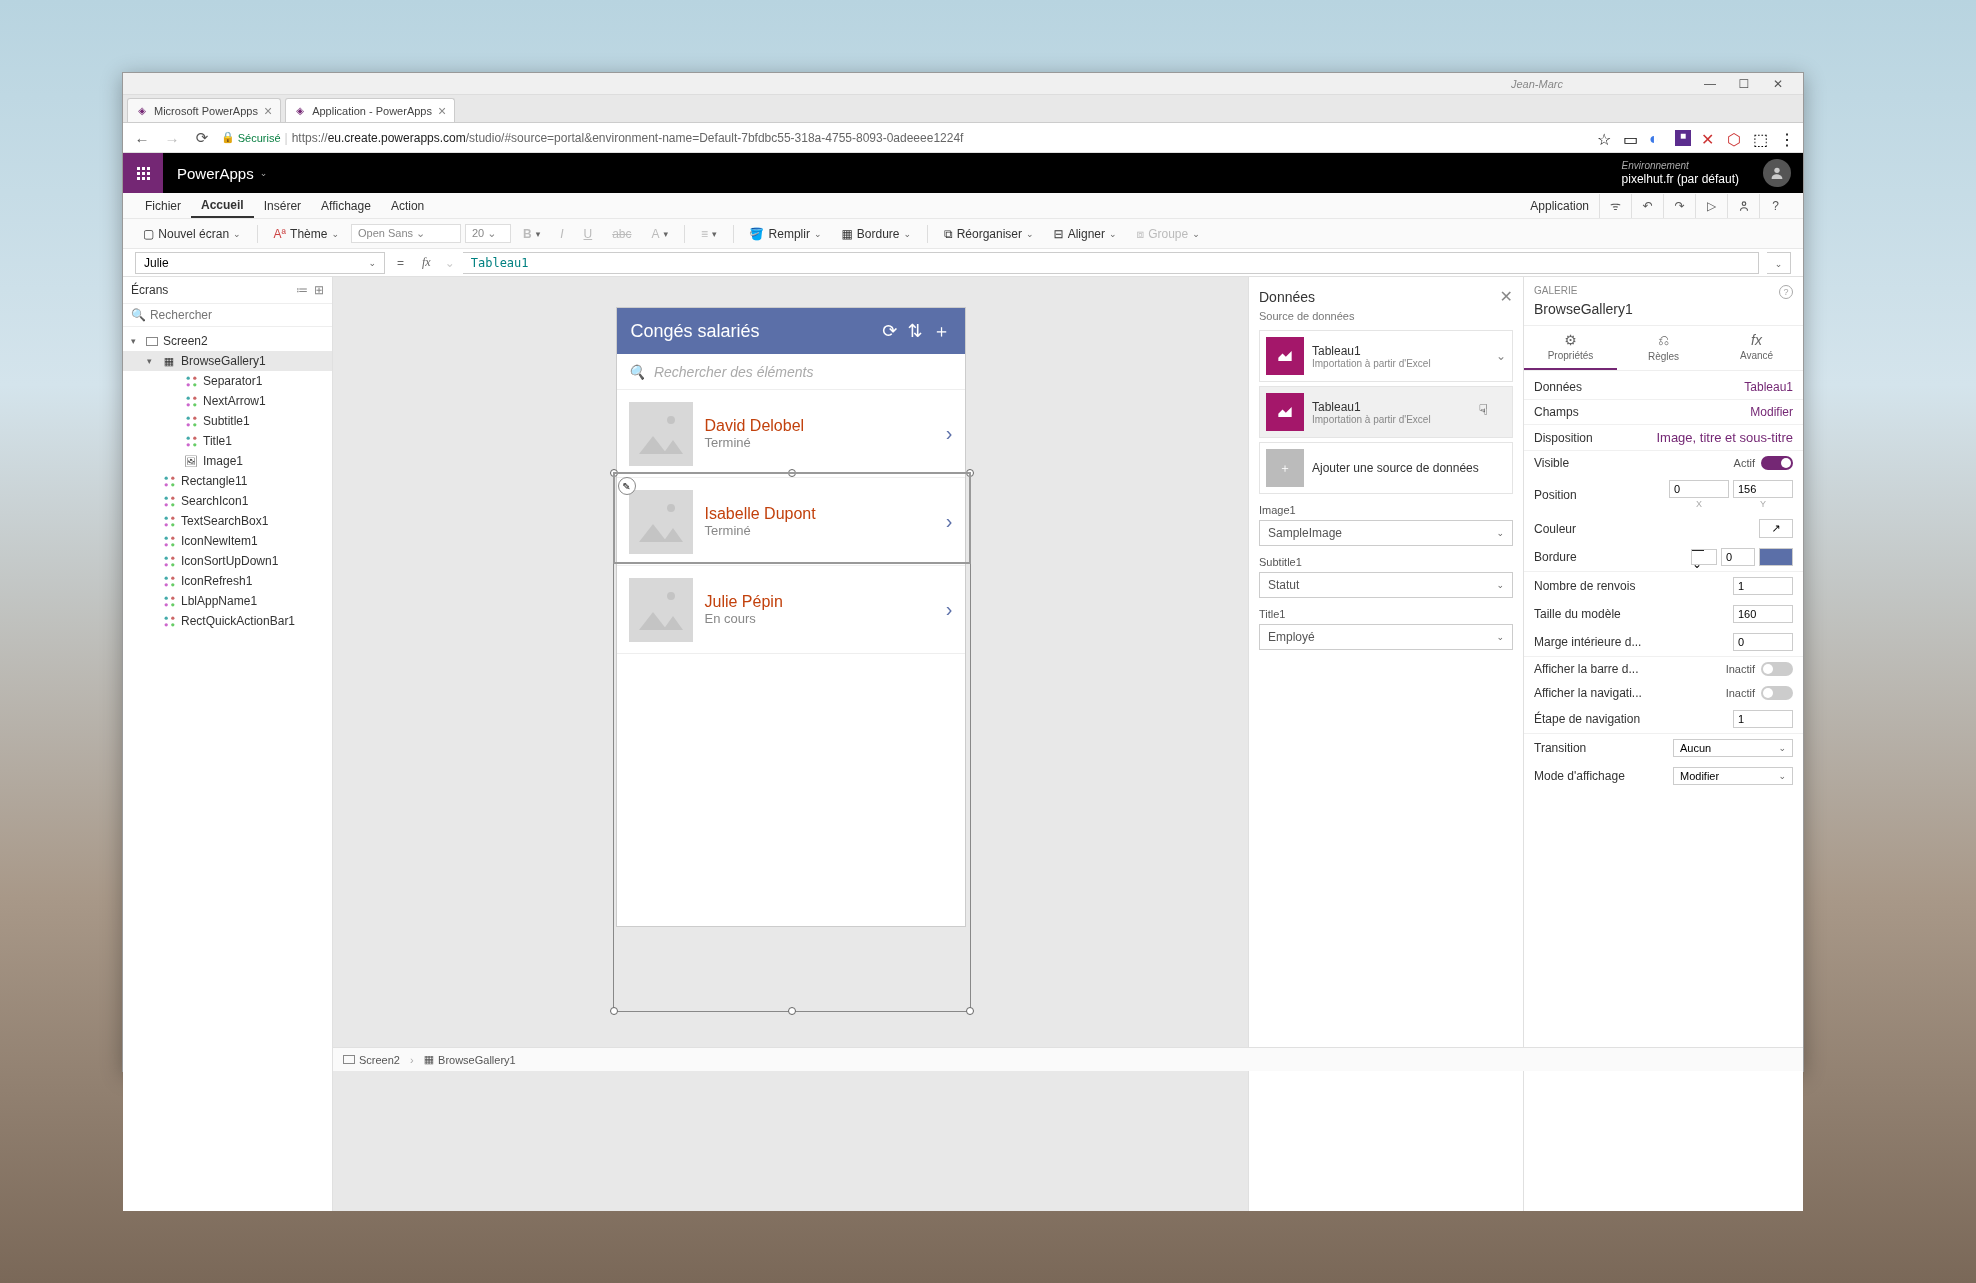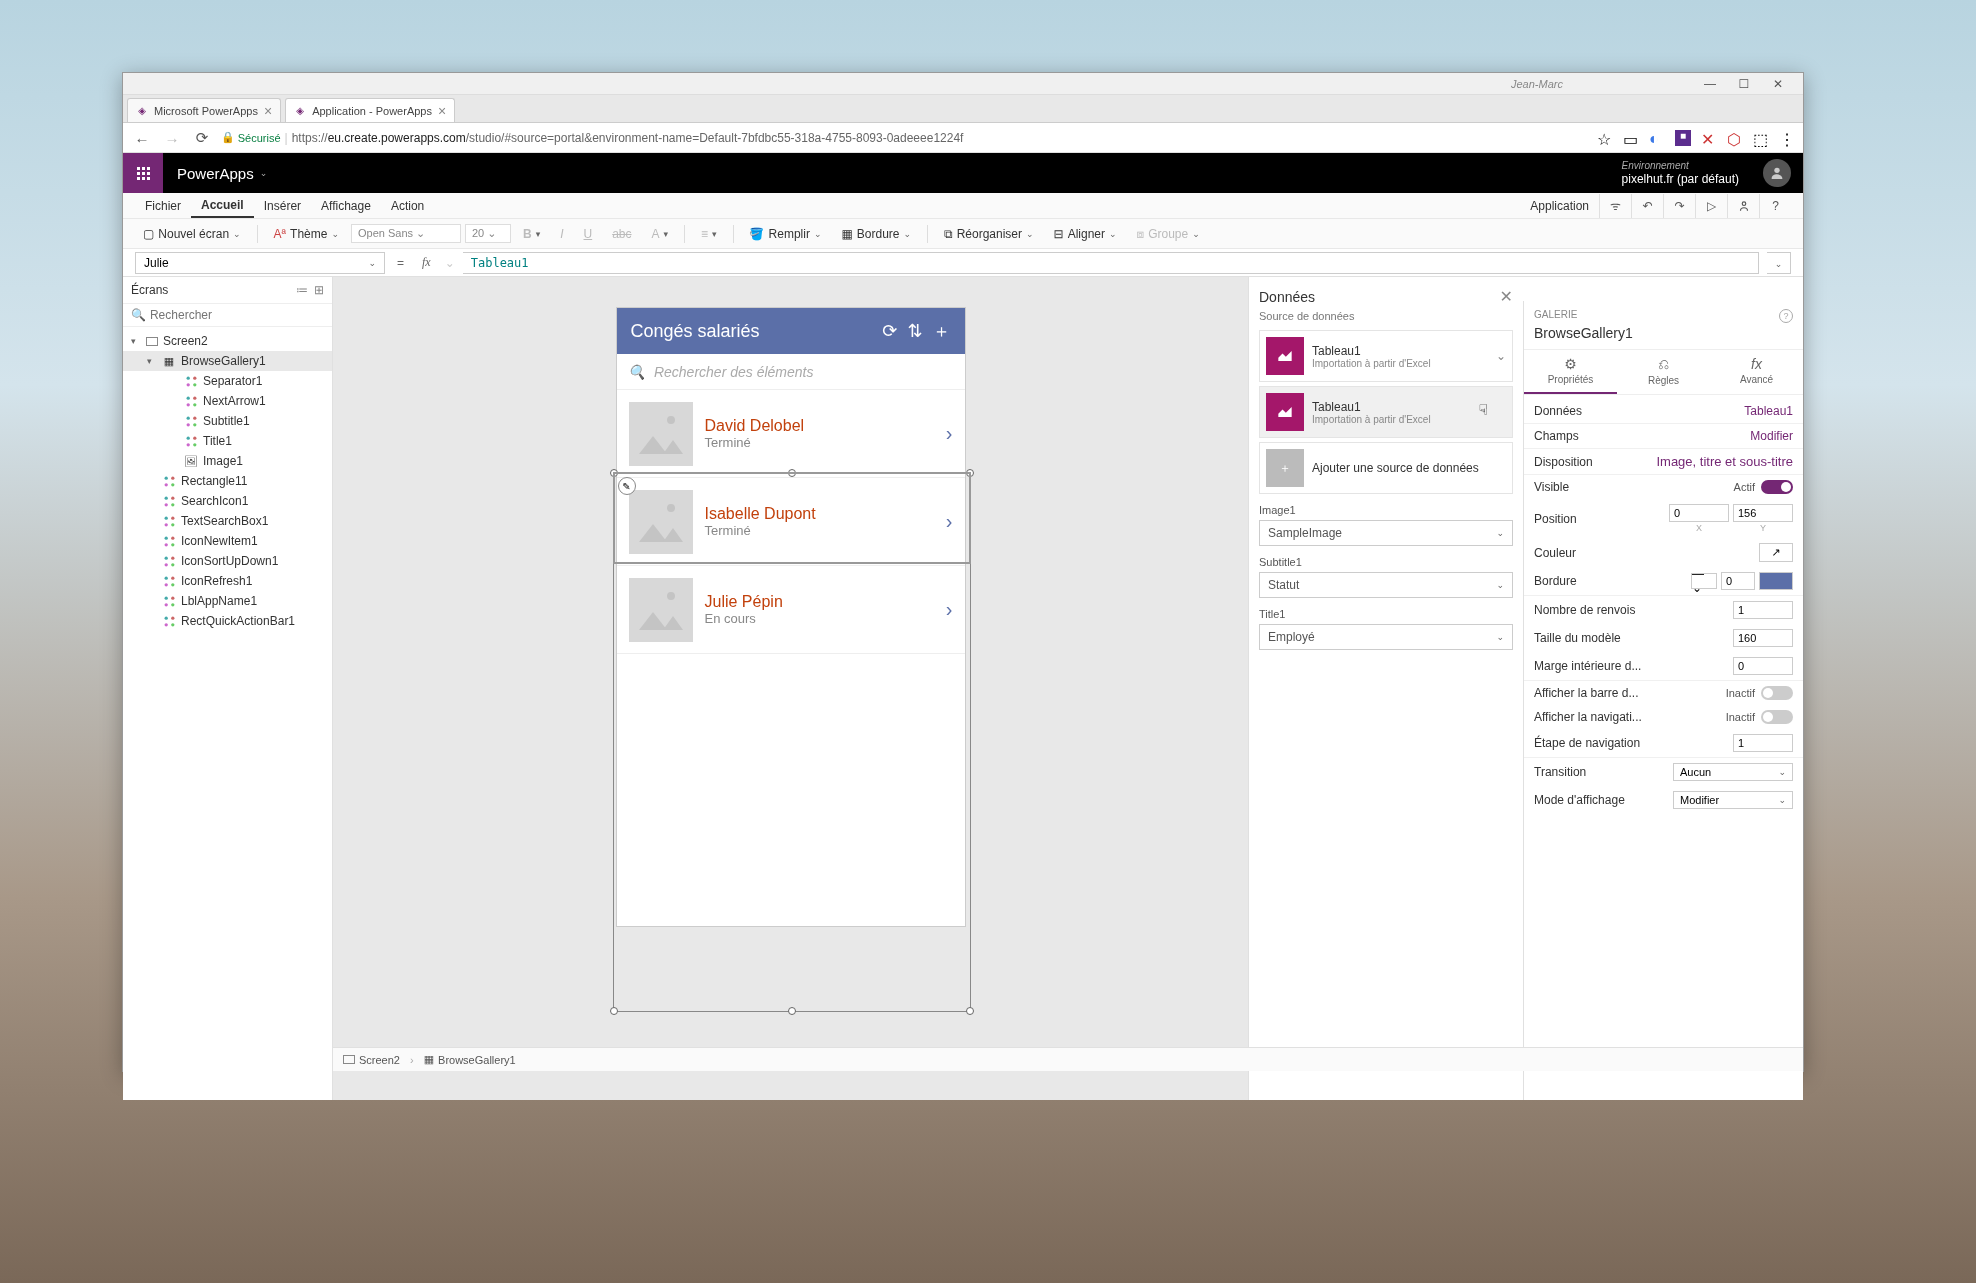--- a/index.html
+++ b/index.html
@@ -52,21 +52,21 @@
 .tb-select { border: 1px solid #ddd; padding: 2px 6px; font-size: 11px; color: #888; background: #fff; min-width: 110px; }
 .chev { font-size: 9px; color: #666; }
 
 .formula-bar { height: 28px; background: #fff; border-bottom: 1px solid #e0e0e0; display: flex; align-items: center; padding: 0 12px; font-size: 12px; gap: 8px; }
 .prop-select { border: 1px solid #ccc; padding: 3px 8px; width: 250px; display: flex; justify-content: space-between; align-items: center; background: #fff; }
 .fx-label { font-style: italic; color: #666; padding: 0 6px; font-family: serif; }
 .fx-eq { padding: 0 4px; color: #666; }
 .fx-input { flex: 1; border: 1px solid #ccc; padding: 3px 8px; color: #008080; font-family: Consolas, monospace; border-left: none; }
 .fx-expand { border: 1px solid #ccc; border-left: none; width: 24px; text-align: center; padding: 3px 0; }
 
-.workspace { display: flex; height: 823px; }
+.workspace { display: flex; height: 934px; }
 
 .left-panel { width: 210px; background: #fff; border-right: 1px solid #e0e0e0; display: flex; flex-direction: column; font-size: 12px; }
 .panel-hdr { padding: 6px 8px; display: flex; align-items: center; justify-content: space-between; color: #333; border-bottom: 1px solid #eee; }
 .panel-hdr-icons { display: flex; gap: 6px; color: #888; }
 .search-box { padding: 4px 8px; display: flex; align-items: center; gap: 4px; color: #888; border-bottom: 1px solid #eee; }
 .search-box input { border: none; flex: 1; font-size: 12px; outline: none; }
 .tree { flex: 1; overflow: auto; padding: 4px 0; }
 .tree-item { padding: 3px 8px; display: flex; align-items: center; gap: 5px; cursor: pointer; font-size: 12px; color: #333; }
 .tree-item.l1 { padding-left: 8px; }
 .tree-item.l2 { padding-left: 24px; }
@@ -104,21 +104,21 @@
 .ds-row.hover { background: #f0f0f0; }
 .ds-ico { width: 38px; height: 38px; background: #a4176a; display: flex; align-items: center; justify-content: center; color: #fff; }
 .ds-ico.gray { background: #bbb; }
 .ds-txt { flex: 1; }
 .ds-name { font-size: 12px; color: #333; }
 .ds-src { font-size: 10px; color: #888; }
 .ds-chev { color: #888; }
 .field-lbl { font-size: 11px; color: #555; margin-top: 10px; margin-bottom: 4px; }
 .field-sel { border: 1px solid #ccc; padding: 5px 8px; display: flex; justify-content: space-between; align-items: center; background: #fff; font-size: 12px; color: #555; }
 
-.prop-panel { width: 280px; background: #fff; border-left: 1px solid #e0e0e0; font-size: 12px; display: flex; flex-direction: column; margin-top: 24px; }
+.prop-panel { width: 280px; background: #fff; border-left: 1px solid #e0e0e0; font-size: 12px; display: flex; flex-direction: column; }
 .pp-top { padding: 8px 10px; border-bottom: 1px solid #eee; }
 .pp-cat { font-size: 10px; color: #888; text-transform: uppercase; display: flex; justify-content: space-between; }
 .pp-name { font-size: 14px; color: #333; margin-top: 2px; }
 .pp-tabs { display: flex; border-bottom: 1px solid #eee; }
 .pp-tab { flex: 1; text-align: center; padding: 6px 0; font-size: 10px; color: #666; cursor: pointer; border-bottom: 2px solid transparent; }
 .pp-tab.active { border-bottom-color: #742774; }
 .pp-tab .ico { display: block; font-size: 14px; margin-bottom: 2px; color: #666; }
 .pp-body { flex: 1; overflow: auto; padding: 4px 0; }
 .pp-row { display: flex; justify-content: space-between; align-items: center; padding: 5px 10px; }
 .pp-row.bordered { border-bottom: 1px solid #f0f0f0; }

